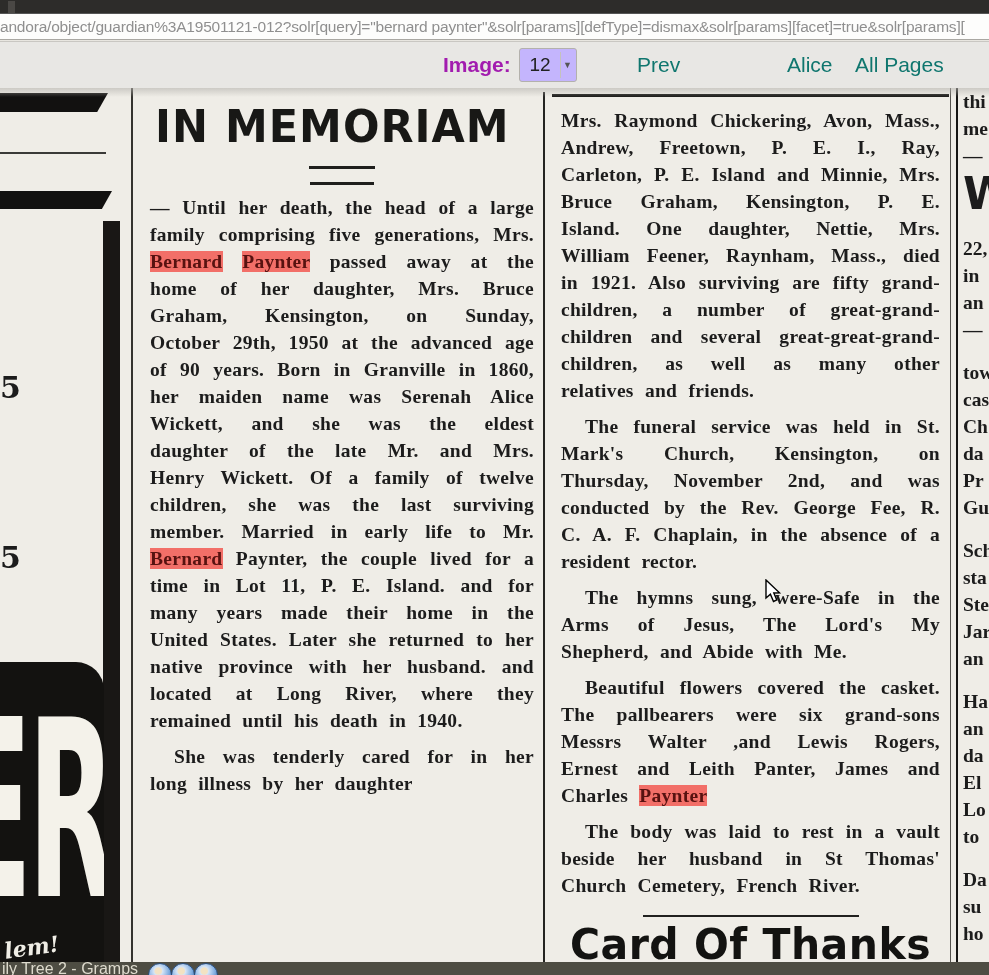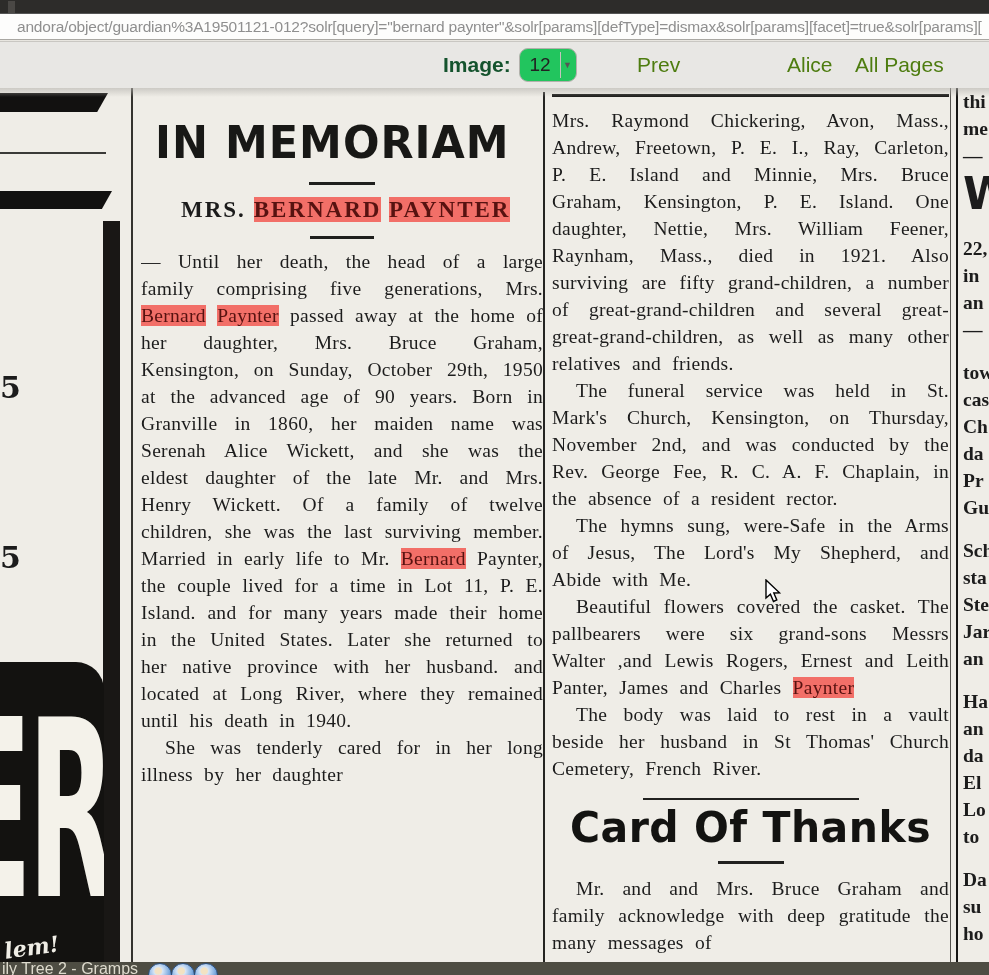--- a/index.html
+++ b/index.html
@@ -5,30 +5,30 @@
   * { margin:0; padding:0; box-sizing:border-box; }
   html,body { width:989px; height:975px; overflow:hidden; background:#e8e6e0;
               font-family:"Liberation Sans", sans-serif; position:relative; }
 
   
   .chrome-top{position:absolute;left:0;top:0;width:989px;height:13px;background:#2d2c2a;}
   .chrome-notch{position:absolute;left:8px;top:1px;width:7px;height:12px;background:#4a4845;}
   .url-bar{position:absolute;left:0;top:13px;width:989px;height:27px;background:#fdfdfc;
            border-top:1px solid #555;border-bottom:1px solid #a9a7a2;
            line-height:26px;white-space:nowrap;overflow:hidden;
-           font-size:15.5px;color:#8f8f8f;padding-left:17px;letter-spacing:-0.2px;}
+           font-size:15.5px;color:#8f8f8f;padding-left:0;letter-spacing:-0.2px;}
 
   
   .toolbar{position:absolute;left:0;top:41px;width:989px;height:47px;background:#e8e7e4;
            border-top:1px solid #c9c7c2;}
-  .toolbar .lbl{position:absolute;top:11px;font-weight:bold;font-size:21px;color:#14532d;}
-  .toolbar .lnk{position:absolute;top:11px;font-size:21px;color:#4d7c0f;cursor:pointer;}
+  .toolbar .lbl{position:absolute;top:11px;font-weight:bold;font-size:21px;color:#a21caf;}
+  .toolbar .lnk{position:absolute;top:11px;font-size:21px;color:#0f766e;cursor:pointer;}
   .toolbar .lnk.bold{color:#121212;font-weight:bold;margin-top:46px;}
-  .img-select{position:absolute;left:519px;top:6px;width:58px;height:34px;background:#22c55e;
-              border:1px solid #b3b1ac;border-radius:9px;display:flex;align-items:center;}
+  .img-select{position:absolute;left:519px;top:6px;width:58px;height:34px;background:#c4b5fd;
+              border:1px solid #b3b1ac;border-radius:3px;display:flex;align-items:center;}
   .img-select .val{flex:1;text-align:center;font-size:19px;color:#222;}
   .img-select .arrow{width:14px;height:26px;border-left:1px solid #c4c2bd;margin-right:2px;
                      display:flex;align-items:center;justify-content:center;
                      font-size:9px;color:#555;}
 
   
   .scan{position:absolute;left:0;top:88px;width:989px;height:874px;background:#efede7;overflow:hidden;}
   .scan-shade{position:absolute;left:0;top:0;width:100%;height:9px;
               background:linear-gradient(#b5b3ae99,transparent);}
   .news{color:#1c1c1c;}
@@ -44,36 +44,36 @@
   .vbar{position:absolute;left:103px;top:133px;width:17px;height:741px;background:#191715;}
   .vline-left{position:absolute;left:131px;top:0;width:2px;height:874px;background:#34332f;}
   .ad-block{position:absolute;left:0;top:574px;width:104px;height:300px;background:#131210;
             border-top-right-radius:28px;overflow:hidden;}
   .ad-er{position:absolute;left:-46px;top:6px;color:#f4f2ea;font:bold 300px "DejaVu Sans",sans-serif;
          transform:scale(0.38,0.82);transform-origin:left top;letter-spacing:-10px;}
   .ad-script{position:absolute;left:4px;top:272px;color:#f0eee6;font:italic bold 22px "DejaVu Serif",serif;
              transform:rotate(-8deg);}
 
   
-  .col1{position:absolute;left:141px;top:16px;width:402px;height:774px;overflow:hidden;}
+  .col1{position:absolute;left:141px;top:0;width:402px;height:774px;overflow:hidden;}
   .col2{position:absolute;left:552px;top:0;width:397px;height:874px;overflow:hidden;}
   .vline-mid{position:absolute;left:543px;top:4px;width:2px;height:870px;background:#242422;}
   .vline-r1{position:absolute;left:950px;top:0;width:1px;height:874px;background:#55534e;}
   .vline-r2{position:absolute;left:956px;top:0;width:2px;height:874px;background:#161614;}
 
   .headline{font:bold 43px "DejaVu Sans",sans-serif;letter-spacing:1px;color:#181816;
             margin:12px 0 0 14px;transform:scaleY(1.05);transform-origin:top left;white-space:nowrap;}
   .rule{background:#1f1f1d;height:3px;}
   .rule.r1{width:66px;margin:16px auto 12px auto;}
   .rule.r2{width:64px;margin:13px auto 9px auto;}
   .subtitle{font:bold 23px "Liberation Serif",serif;letter-spacing:2px;margin-left:40px;white-space:nowrap;}
   .hl{background:#f26f68;color:#571210;}
 
-  .paras p{font-family:"Liberation Serif",serif;font-weight:400;font-size:19.5px;line-height:27px;
-           text-align:justify;word-spacing:6px;letter-spacing:0.3px;margin:0;}
+  .paras p{font-family:"Liberation Serif",serif;font-weight:700;font-size:19.5px;line-height:27px;
+           text-align:justify;word-spacing:6px;letter-spacing:0.3px;margin:9px;}
   .paras p.indent{text-indent:24px;}
 
   .col2-toprule{height:3px;background:#1b1b19;margin:6px 0 10px 0;}
   .card-rule-top{width:216px;height:2px;background:#21211f;margin:16px auto 4px auto;}
   .card-title{font:bold 41px "DejaVu Sans",sans-serif;text-align:center;color:#131311;
               letter-spacing:0.5px;transform:scaleY(1.02);}
   .card-rule-bot{width:66px;height:3px;background:#21211f;margin:9px auto 11px auto;}
 
   
   .right-strip{position:absolute;left:963px;top:0;width:40px;overflow:visible;}
@@ -124,25 +124,20 @@
   <div class="vbar"></div>
   <div class="vline-left"></div>
   <div class="ad-block">
     <div class="ad-er">ER</div>
     <div class="ad-script">lem!</div>
   </div>
 
   <div class="col1">
     <div class="headline">IN MEMORIAM</div>
     <div class="rule r1"></div>
-    <div class="subtitle">
-      <span>MRS.</span>
-      <span class="hl">BERNARD</span>
-      <span class="hl">PAYNTER</span>
-    </div>
     <div class="rule r2"></div>
     <div class="paras">
         <p><span>— Until her death, the head of a large family comprising five generations, Mrs. </span><span class="hl">Bernard</span><span> </span><span class="hl">Paynter</span><span> passed away at the home of her daughter, Mrs. Bruce Graham, Kensington, on Sunday, October 29th, 1950 at the advanced age of 90 years. Born in Granville in 1860, her maiden name was Serenah Alice Wickett, and she was the eldest daughter of the late Mr. and Mrs. Henry Wickett. Of a family of twelve children, she was the last surviving member. Married in early life to Mr. </span><span class="hl">Bernard</span><span> Paynter, the couple lived for a time in Lot 11, P. E. Island. and for many years made their home in the United States. Later she returned to her native province with her husband. and located at Long River, where they remained until his death in 1940.</span></p>
         <p class="indent"><span>She was tenderly cared for in her long illness by her daughter</span></p>
       </div>
   </div>
 
   <div class="vline-mid"></div>
 
   <div class="col2">

